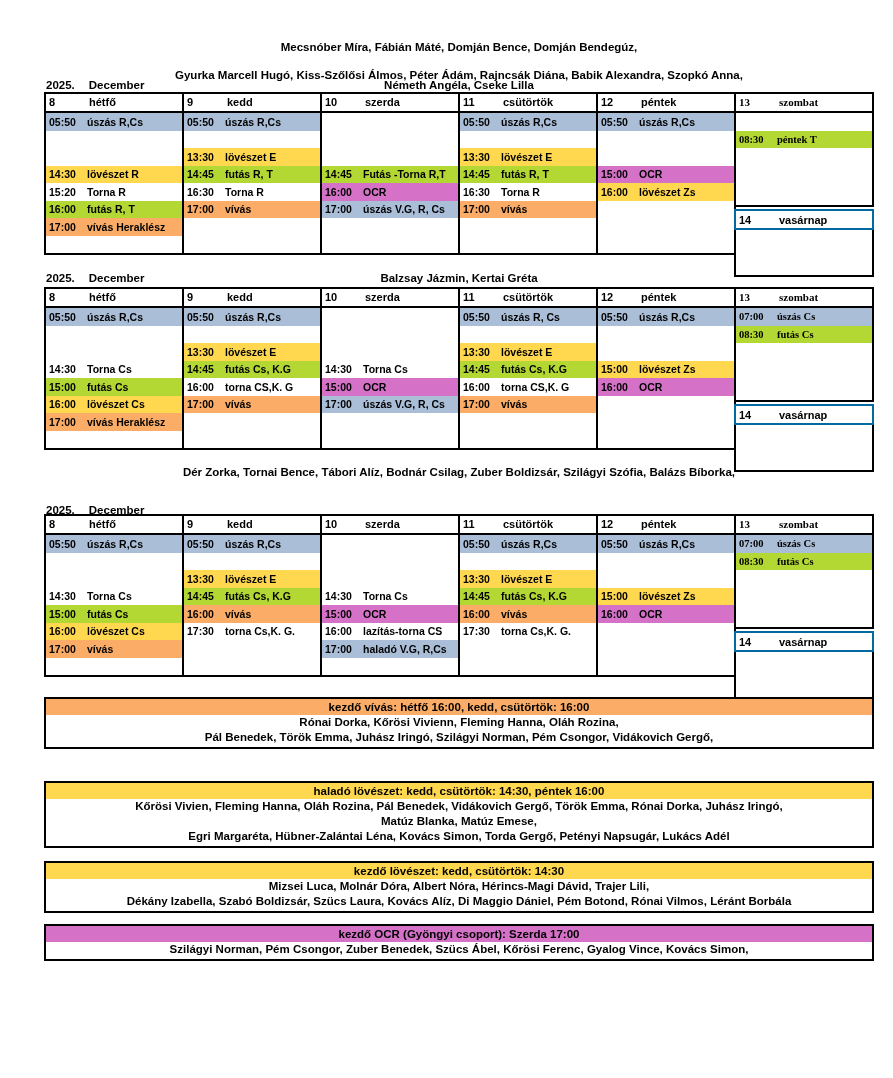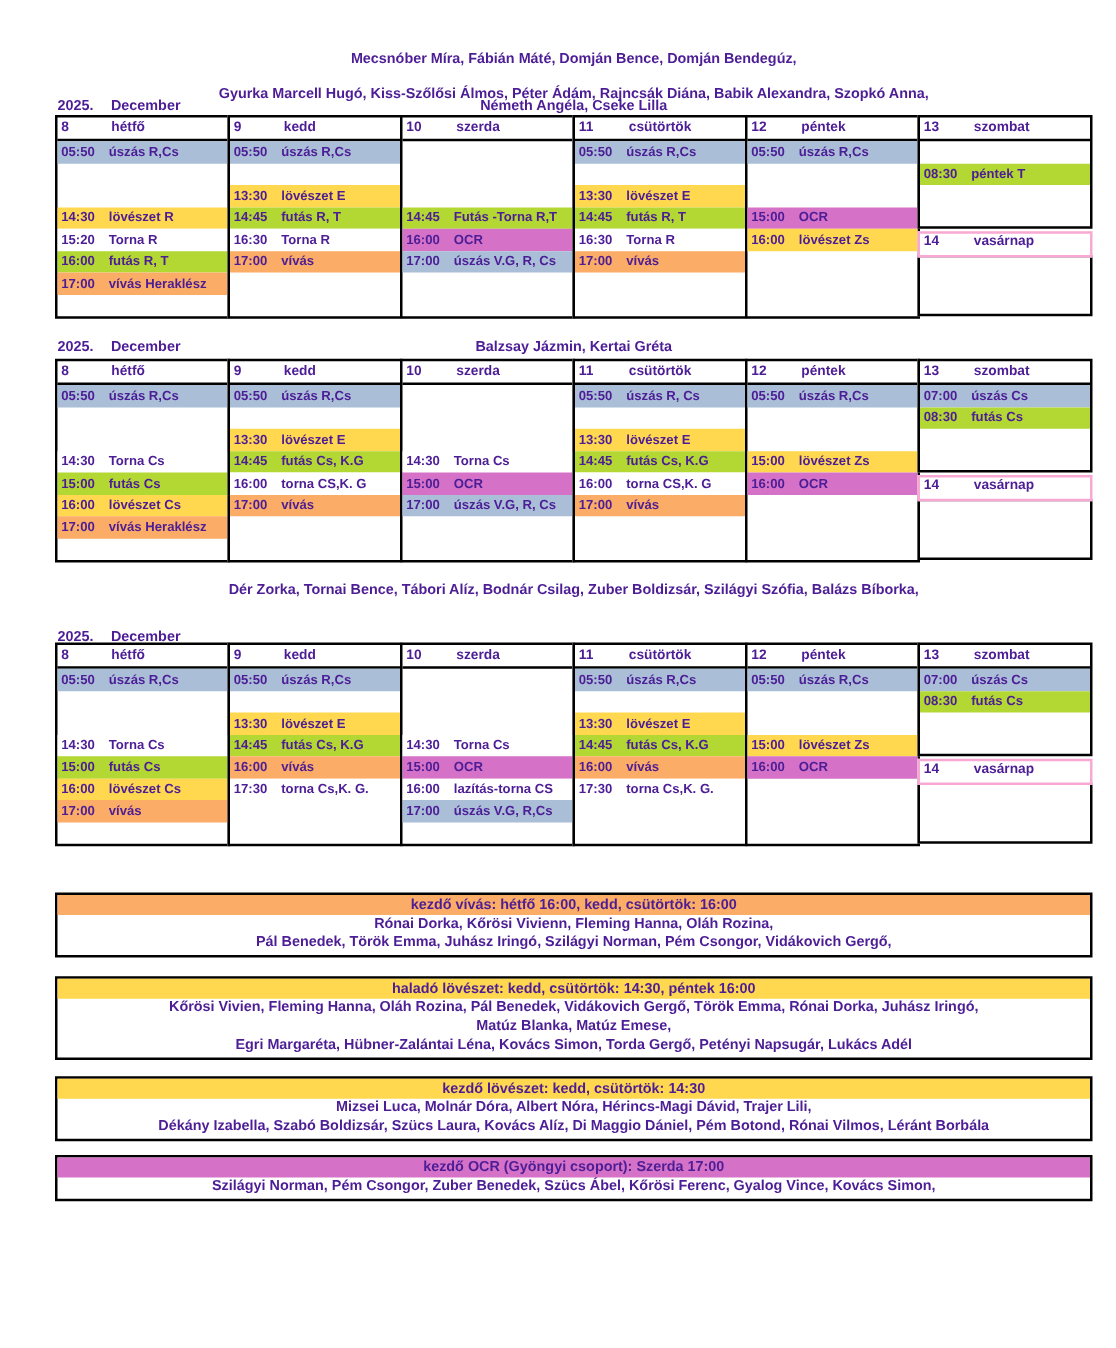--- a/index.html
+++ b/index.html
@@ -1,43 +1,43 @@
 <!DOCTYPE html>
 <html><head>
 <meta charset="utf-8">
 <style>
   html,body { margin:0; padding:0; background:#ffffff; }
   .page {
     position:relative; width:893px; height:1078px; background:#ffffff;
     font-family:"Liberation Sans","DejaVu Sans",sans-serif;
-    font-weight:bold; color:#4c1d95;
+    font-weight:bold; color:#000000;
   }
   .title-line {
     position:absolute; left:44px; width:830px; text-align:center;
     font-size:11.5px; line-height:19px; white-space:nowrap;
   }
   .month-label { position:absolute; left:46px; font-size:11.5px; line-height:19px; }
   .month-label .yr { margin-right:14px; }
   .grid { position:absolute; left:44px; width:830px; height:163px; display:flex; }
   .colwrap { flex:1 1 0; position:relative; margin-left:-2px; }
   .colwrap:first-child { margin-left:0; }
   .daybox { border:2px solid #000; box-sizing:border-box; background:#fff; }
   .daybox.full { height:163px; }
-  .daybox.sat  { height:91px; }
+  .daybox.sat  { height:115px;font-family:Liberation Serif, serif; }
   .dayhdr {
     height:19px; box-sizing:border-box; border-bottom:2px solid #000;
     display:flex; align-items:center; font-size:11px; line-height:17px; white-space:nowrap;
   }
   .dayhdr .num { padding-left:3px; width:43px; box-sizing:border-box; }
   .row { height:17.5px; display:flex; align-items:center; font-size:10.5px; white-space:nowrap; }
   .row .t { padding-left:3px; width:41px; box-sizing:border-box; }
   .row .a { }
   .sunbox {
-    position:relative; margin-top:2px; border:2px solid #f9a8d4; box-sizing:border-box;
-    height:21px; display:flex; font-size:11px; white-space:nowrap; background:#fff;
+    position:relative; margin-top:2px; border:2px solid #0369a1; box-sizing:border-box;
+    height:21px; display:flex; align-items:center; font-size:11px; white-space:nowrap; background:#fff;
   }
   .sunbox .num { padding-left:3px; width:43px; box-sizing:border-box; }
   .sunempty { border:2px solid #000; box-sizing:border-box; margin-top:-2px; background:#fff; }
   .roster {
     position:absolute; left:44px; width:830px; border:2px solid #000;
     box-sizing:border-box; background:#fff; padding-bottom:2px;
   }
   .roster-hdr { height:16px; line-height:16px; text-align:center; font-size:11.5px; white-space:nowrap; }
   .roster-line { line-height:15px; text-align:center; font-size:11.5px; white-space:nowrap; }
 </style>
@@ -465,21 +465,21 @@
           <div class="row" style="background: rgb(213, 114, 200);">
             <span class="t">15:00</span>
             <span class="a">OCR</span>
           </div>
           <div class="row" style="background: rgb(255, 255, 255);">
             <span class="t">16:00</span>
             <span class="a">lazítás-torna CS</span>
           </div>
           <div class="row" style="background: rgb(170, 190, 216);">
             <span class="t">17:00</span>
-            <span class="a">úszás V.G, R,Cs</span>
+            <span class="a">haladó V.G, R,Cs</span>
           </div>
           <div class="row"></div>
         </div>
       </div>
       <div class="colwrap">
         <div class="daybox full">
           <div class="dayhdr">
             <span class="num">11</span>
             <span class="lbl">csütörtök</span>
           </div>
@@ -550,21 +550,21 @@
           <div class="row"></div>
           <div class="row"></div>
         </div>
         <div class="sunbox">
           <span class="num">14</span>
           <span class="lbl">vasárnap</span>
         </div>
         <div class="sunempty" style="height: 49px;"></div>
       </div>
     </div>
-    <div class="roster" style="top: 714px;">
+    <div class="roster" style="top: 697px;">
       <div class="roster-hdr" style="background: rgb(251, 172, 102);">kezdő vívás: hétfő 16:00, kedd, csütörtök: 16:00</div>
       <div class="roster-line">Rónai Dorka, Kőrösi Vivienn, Fleming Hanna, Oláh Rozina,</div>
       <div class="roster-line">Pál Benedek, Török Emma, Juhász Iringó, Szilágyi Norman, Pém Csongor, Vidákovich Gergő,</div>
     </div>
     <div class="roster" style="top: 781px;">
       <div class="roster-hdr" style="background: rgb(255, 216, 79);">haladó lövészet: kedd, csütörtök: 14:30, péntek 16:00</div>
       <div class="roster-line">Kőrösi Vivien, Fleming Hanna, Oláh Rozina, Pál Benedek, Vidákovich Gergő, Török Emma, Rónai Dorka, Juhász Iringó,</div>
       <div class="roster-line">Matúz Blanka, Matúz Emese,</div>
       <div class="roster-line">Egri Margaréta, Hübner-Zalántai Léna, Kovács Simon, Torda Gergő, Petényi Napsugár, Lukács Adél</div>
     </div>

